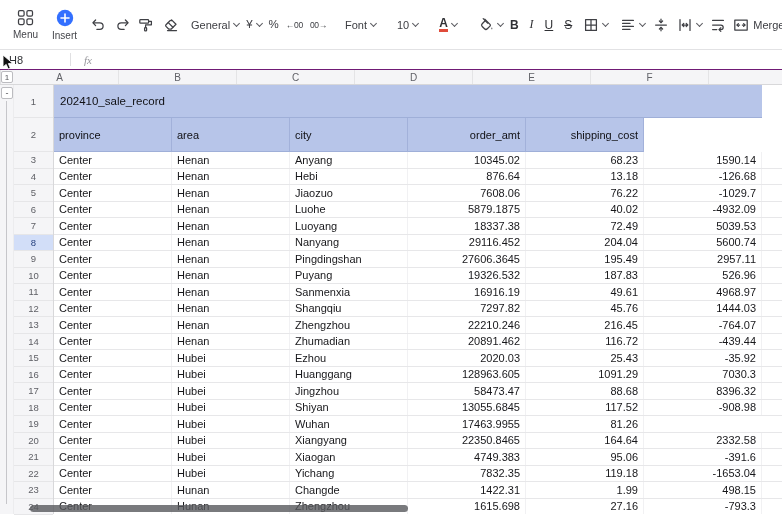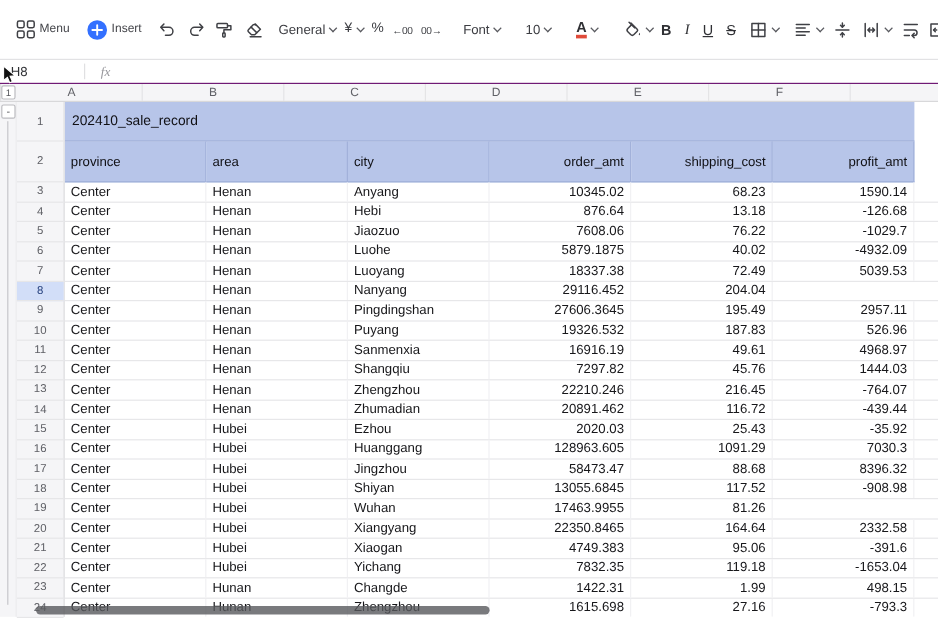--- a/index.html
+++ b/index.html
@@ -8,21 +8,21 @@
     position: relative;
     width: 782px; height: 517px;
     overflow: hidden;
     background: #fff;
     font-family: "Liberation Sans", sans-serif;
     color: #17171a;
   }
   
   .toolbar { height: 50px; display: flex; align-items: center; padding: 0 6px;
              border-bottom: 1px solid #e2e2e4; background: #fff; }
-  .tb-stack { display: flex; flex-direction: row; align-items: center; gap: 3px; padding: 0 7px; }
+  .tb-stack { display: flex; flex-direction: column; align-items: center; gap: 3px; padding: 0 7px; }
   .tb-col { display: flex; flex-direction: row; gap: 7px; padding: 0 6px; }
   .tb-row { display: flex; align-items: center; gap: 9px; }
   .tb-label { font-size: 10px; color: #45464b; white-space: nowrap; }
   .tb-btn { display: flex; align-items: center; font-size: 11px; color: #3c3d42; white-space: nowrap; }
   .chev { display: inline-block; width: 5px; height: 5px;
           border-right: 1.1px solid #5a5b60; border-bottom: 1.1px solid #5a5b60;
           transform: rotate(45deg); margin: -3px 0 0 4px; }
   .tb-div { width: 1px; align-self: stretch; margin: 8px 3px; background: #e6e6e8; }
   .ic { stroke: #3f4045; fill: none; stroke-width: 1.25; stroke-linecap: round; stroke-linejoin: round; }
   .txt-ic { font-size: 11.5px; color: #3c3d42; line-height: 1; }
@@ -340,21 +340,20 @@
     <div class="grid">
       <div class="row title-row">
         <div class="title-cell">202410_sale_record</div>
       </div>
       <div class="row hdr-row" id="hdr-row">
           <div class="hdr-cell">province</div>
           <div class="hdr-cell">area</div>
           <div class="hdr-cell">city</div>
           <div class="hdr-cell num">order_amt</div>
           <div class="hdr-cell num">shipping_cost</div>
-          <div class="hdr-cell num">profit_amt</div>
         </div>
       <div id="data-rows">
           <div class="row data-row">
             <div class="cell">Center</div>
             <div class="cell">Henan</div>
             <div class="cell">Anyang</div>
             <div class="cell num">10345.02</div>
             <div class="cell num">68.23</div>
             <div class="cell num">1590.14</div>
           </div>
@@ -389,20 +388,21 @@
             <div class="cell num">18337.38</div>
             <div class="cell num">72.49</div>
             <div class="cell num">5039.53</div>
           </div>
           <div class="row data-row">
             <div class="cell">Center</div>
             <div class="cell">Henan</div>
             <div class="cell">Nanyang</div>
             <div class="cell num">29116.452</div>
             <div class="cell num">204.04</div>
+            <div class="cell num">5600.74</div>
           </div>
           <div class="row data-row">
             <div class="cell">Center</div>
             <div class="cell">Henan</div>
             <div class="cell">Pingdingshan</div>
             <div class="cell num">27606.3645</div>
             <div class="cell num">195.49</div>
             <div class="cell num">2957.11</div>
           </div>
           <div class="row data-row">

